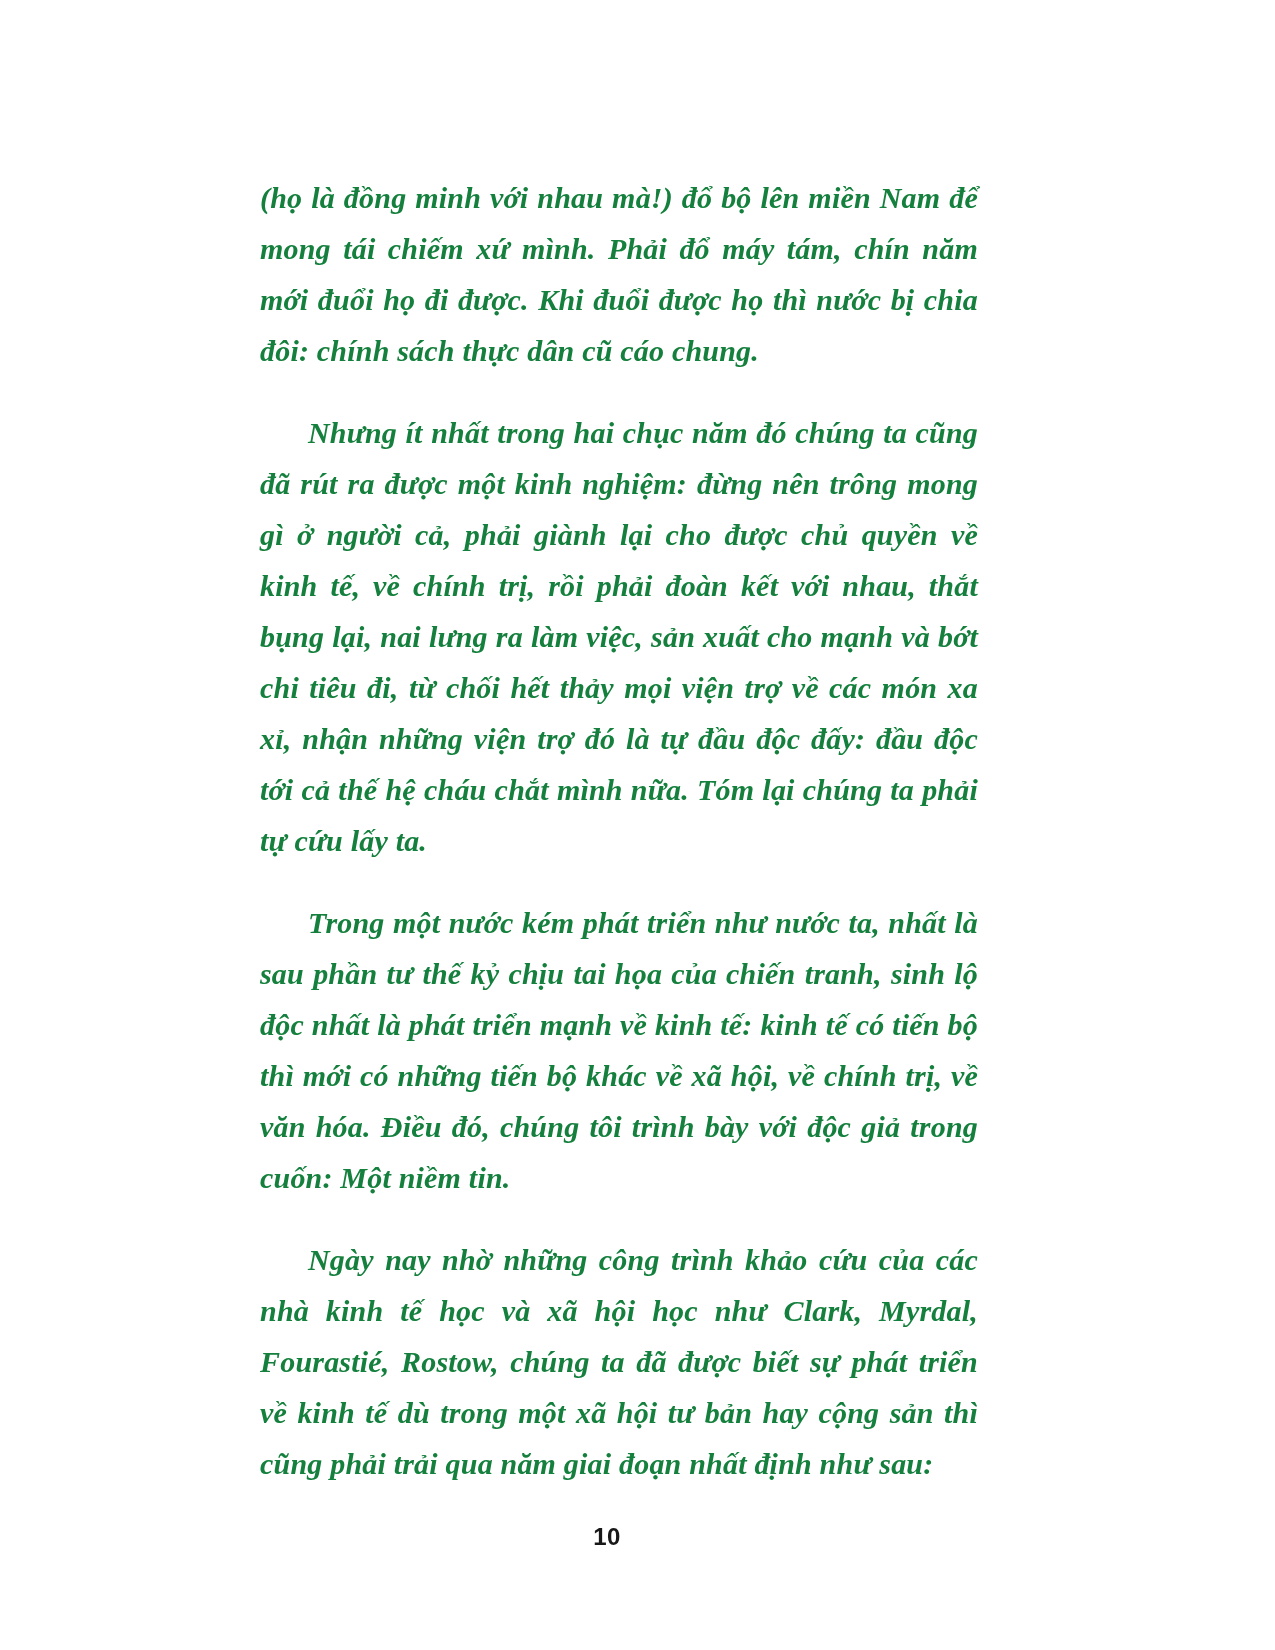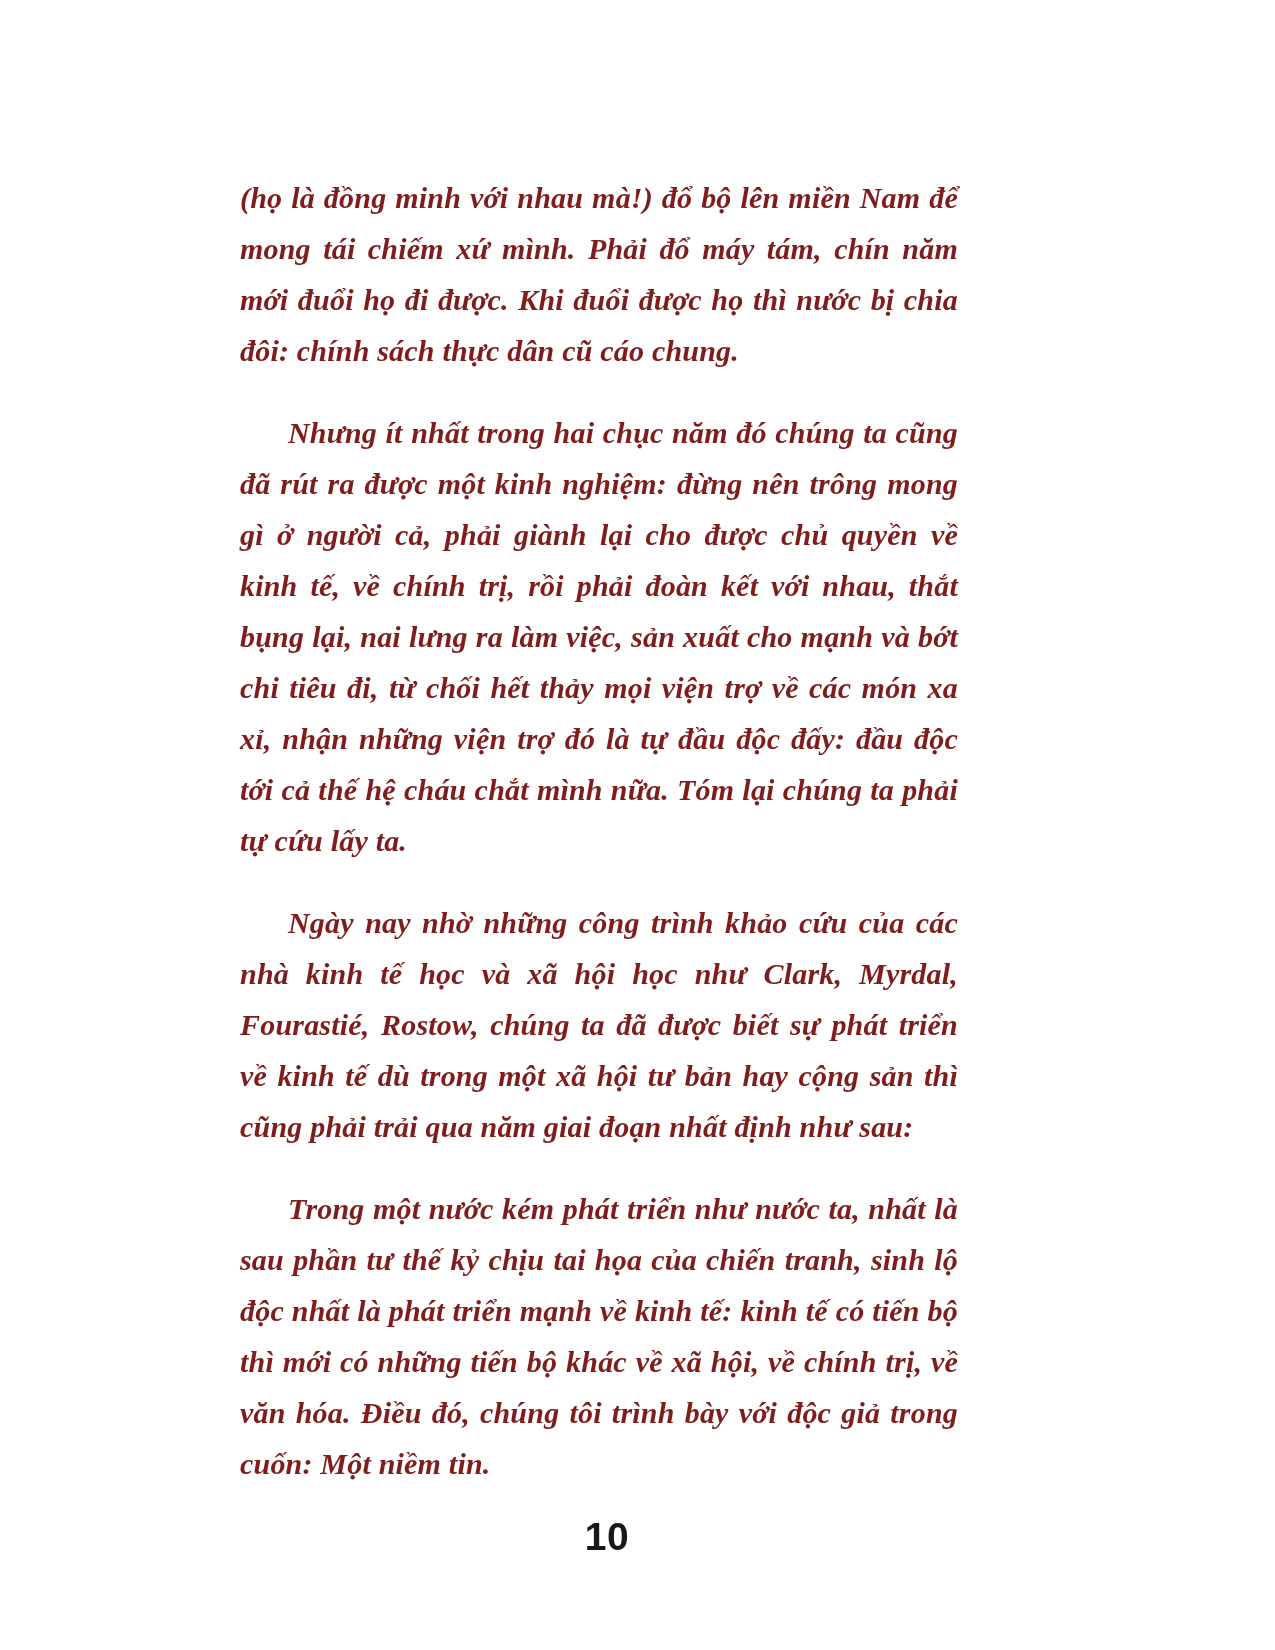--- a/index.html
+++ b/index.html
@@ -14,24 +14,24 @@
     overflow: hidden;
     font-family: "Liberation Serif", "DejaVu Serif", serif;
   }
   .page {
     position: absolute;
     inset: 0;
     background: #ffffff;
   }
   .text-block {
     position: absolute;
-    left: 240px;
+    left: 260px;
     top: 172px;
     width: 718px;
-    color: #7f1d1d;
+    color: #15803d;
     font-style: italic;
     font-weight: bold;
     font-size: 30px;
     line-height: 51px;
     text-align: justify;
     letter-spacing: 0.2px;
   }
   .text-block p {
     margin: 0 0 31px 0;
     padding: 0;
@@ -43,31 +43,31 @@
   .page-number {
     position: absolute;
     left: 248px;
     top: 1518px;
     width: 718px;
     text-align: center;
     color: #181818;
     font-family: "Liberation Sans", "DejaVu Sans", sans-serif;
     font-style: normal;
     font-weight: bold;
-    font-size: 39px;
+    font-size: 24px;
     line-height: 38px;
     letter-spacing: 0.5px;
     font-stretch: condensed;
   }
 </style>
 </head>
 <body>
 
 <div class="page">
   <div class="text-block">
     <p>(họ là đồng minh với nhau mà!) đổ bộ lên miền Nam để mong tái chiếm xứ mình. Phải đổ máy tám, chín năm mới đuổi họ đi được. Khi đuổi được họ thì nước bị chia đôi: chính sách thực dân cũ cáo chung.</p>
     <p class="indent">Nhưng ít nhất trong hai chục năm đó chúng ta cũng đã rút ra được một kinh nghiệm: đừng nên trông mong gì ở người cả, phải giành lại cho được chủ quyền về kinh tế, về chính trị, rồi phải đoàn kết với nhau, thắt bụng lại, nai lưng ra làm việc, sản xuất cho mạnh và bớt chi tiêu đi, từ chối hết thảy mọi viện trợ về các món xa xỉ, nhận những viện trợ đó là tự đầu độc đấy: đầu độc tới cả thế hệ cháu chắt mình nữa. Tóm lại chúng ta phải tự cứu lấy ta.</p>
+    <p class="indent">Trong một nước kém phát triển như nước ta, nhất là sau phần tư thế kỷ chịu tai họa của chiến tranh, sinh lộ độc nhất là phát triển mạnh về kinh tế: kinh tế có tiến bộ thì mới có những tiến bộ khác về xã hội, về chính trị, về văn hóa. Điều đó, chúng tôi trình bày với độc giả trong cuốn: Một niềm tin.</p>
     <p class="indent">Ngày nay nhờ những công trình khảo cứu của các nhà kinh tế học và xã hội học như Clark, Myrdal, Fourastié, Rostow, chúng ta đã được biết sự phát triển về kinh tế dù trong một xã hội tư bản hay cộng sản thì cũng phải trải qua năm giai đoạn nhất định như sau:</p>
-    <p class="indent">Trong một nước kém phát triển như nước ta, nhất là sau phần tư thế kỷ chịu tai họa của chiến tranh, sinh lộ độc nhất là phát triển mạnh về kinh tế: kinh tế có tiến bộ thì mới có những tiến bộ khác về xã hội, về chính trị, về văn hóa. Điều đó, chúng tôi trình bày với độc giả trong cuốn: Một niềm tin.</p>
   </div>
 
   <div class="page-number">10</div>
 </div>
 
 </body></html>

